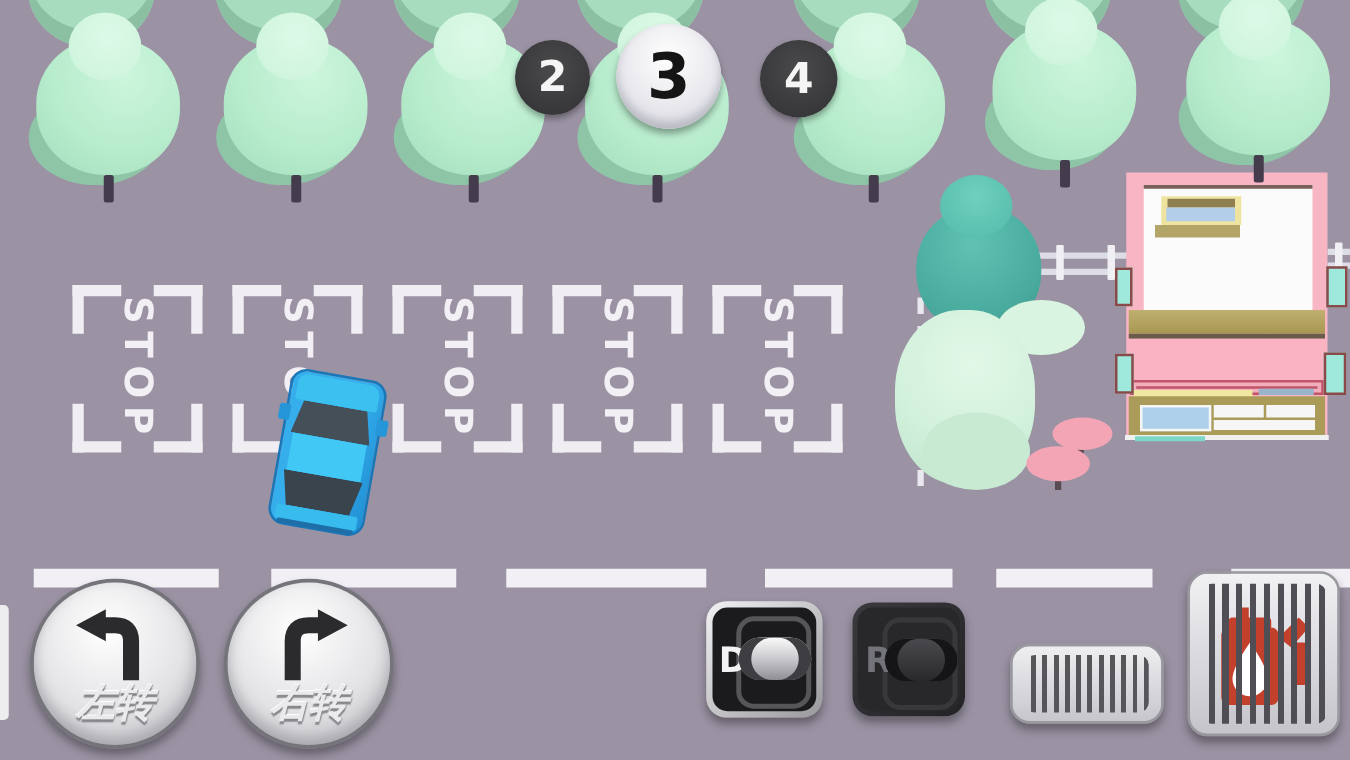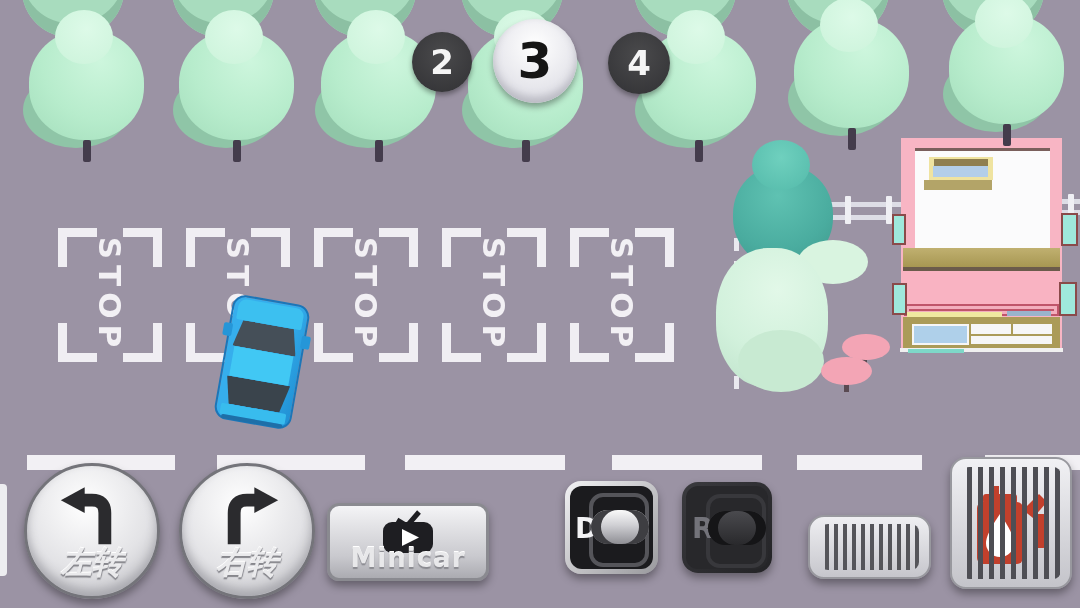--- a/index.html
+++ b/index.html
@@ -315,28 +315,20 @@
   </div>
 
   <div class="btn-round abs" style="left:179px;top:463px;width:130px;height:130px">
     <svg width="74" height="66" viewBox="0 0 80 72">
       <path d="M26 70 V36 Q26 22 40 22 H50" fill="none" stroke="#2B2B2E" stroke-width="14"></path>
       <polygon points="48,8 48,36 74,22" fill="#2B2B2E"></polygon>
     </svg>
     <div class="cjk-label">右转</div>
   </div>
 
-  <div id="minicar-btn" class="abs">
-    <svg width="66" height="44" viewBox="0 0 66 44">
-      <path d="M22 10 L32 16 L44 2" fill="none" stroke="#1E1E22" stroke-width="5"></path>
-      <rect x="8" y="12" width="50" height="31" rx="9" fill="#1E1E22"></rect>
-      <polygon points="27,19 27,36 44,27.5" fill="#FFFFFF"></polygon>
-    </svg>
-    <div class="mlabel">Minicar</div>
-  </div>
 
   <div id="gear-d" class="gear abs">
     <div class="inner"></div>
     <div class="gate"></div>
     <div class="gletter">D</div>
     <div class="knob"></div>
   </div>
 
   <div id="gear-r" class="gear abs">
     <div class="inner"></div>

